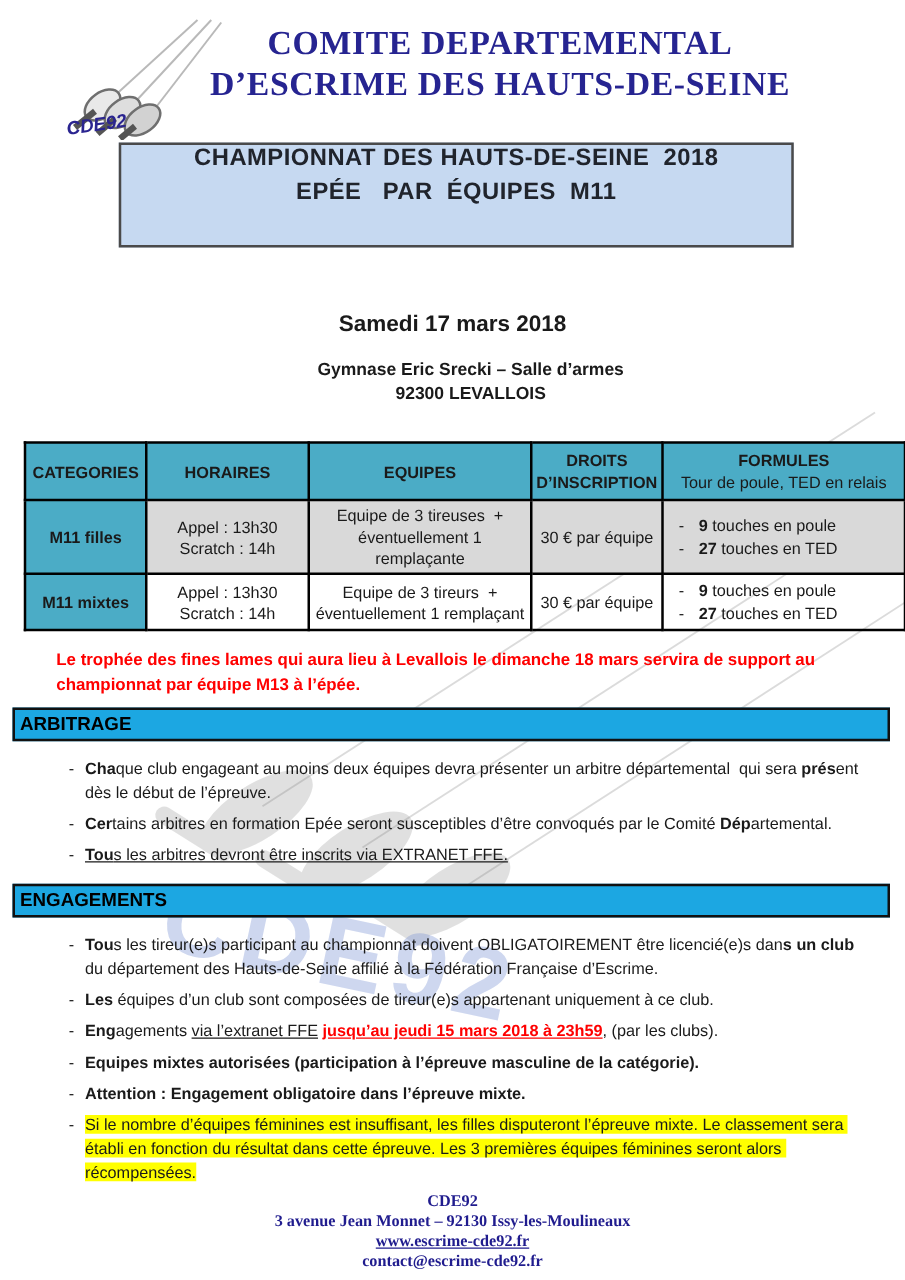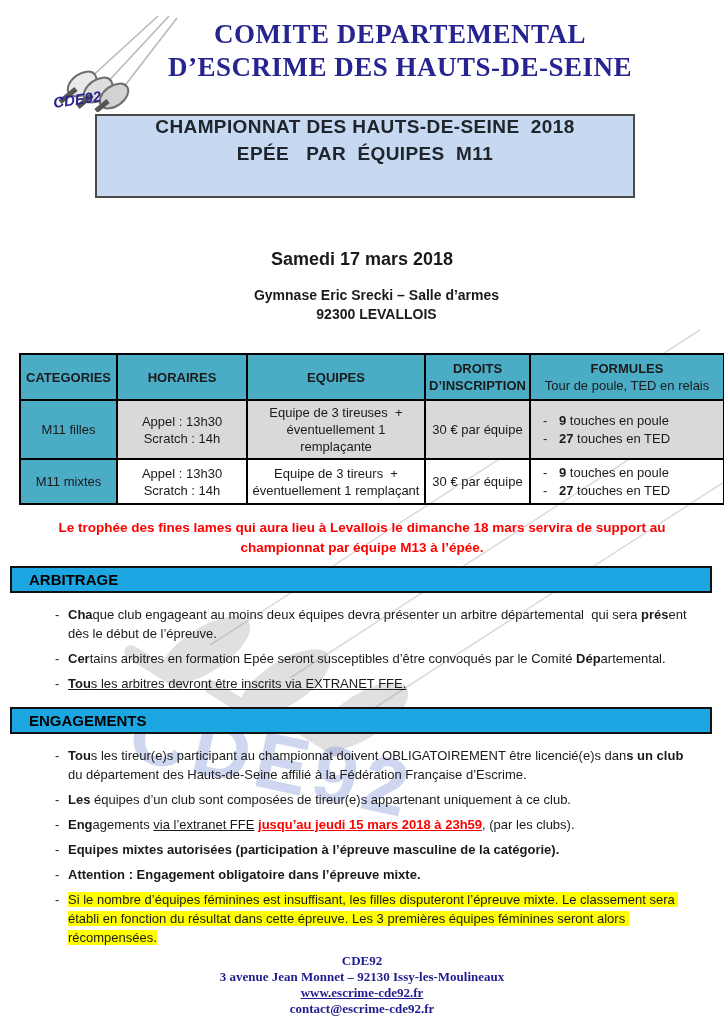--- a/index.html
+++ b/index.html
@@ -40,36 +40,36 @@
   
   table.sched {
     margin:29px 19px 0; width:704px; border-collapse:collapse; table-layout:fixed;
     font-size:13px;
   }
   .sched th, .sched td { border:2px solid #000; text-align:center; vertical-align:middle; padding:3px 2px; }
   .sched th { background:#4BACC6; font-weight:bold; height:46px; }
   .sched td { height:45px; }
   .sched .sub { font-weight:normal; }
   .hline, .cline { display:block; line-height:17px; white-space:pre-wrap; }
-  .cat { background:#4BACC6; font-weight:normal; }
+  .cat { background:#4BACC6; font-weight:bold; }
   tr.alt td:not(.cat) { background:#D9D9D9; }
   td.formules { text-align:left; padding-left:12px; }
   .fline { display:flex; line-height:18px; }
   .fline .fdash { width:16px; flex:none; }
   
   .note {
-    margin:13px auto 0; max-width:634px; text-align:center;
+    margin:13px auto 0; max-width:634px; 
     color:#FF0000; font-weight:bold; font-size:13.5px; line-height:20px;
   }
   
   .bar {
     margin:8px 12px 0 10px; height:27px;
     background:#1CA7E2; border:2px solid #111;
     font-weight:bold; font-size:15px; color:#000;
-    padding-left:17px; display:flex; align-items:center;
+    padding-left:4px; display:flex; align-items:center;
   }
   .bar.second { margin-top:14px; }
   
   .bullets { margin:12px 26px 0 55px; font-size:13px; line-height:19px; }
   .li { display:flex; margin-bottom:6px; }
   .li .dash { width:13px; flex:none; }
   .li .txt { flex:1; white-space:pre-wrap; }
   .b { font-weight:bold; }
   .u { text-decoration:underline; }
   .red { color:#FF0000; }

